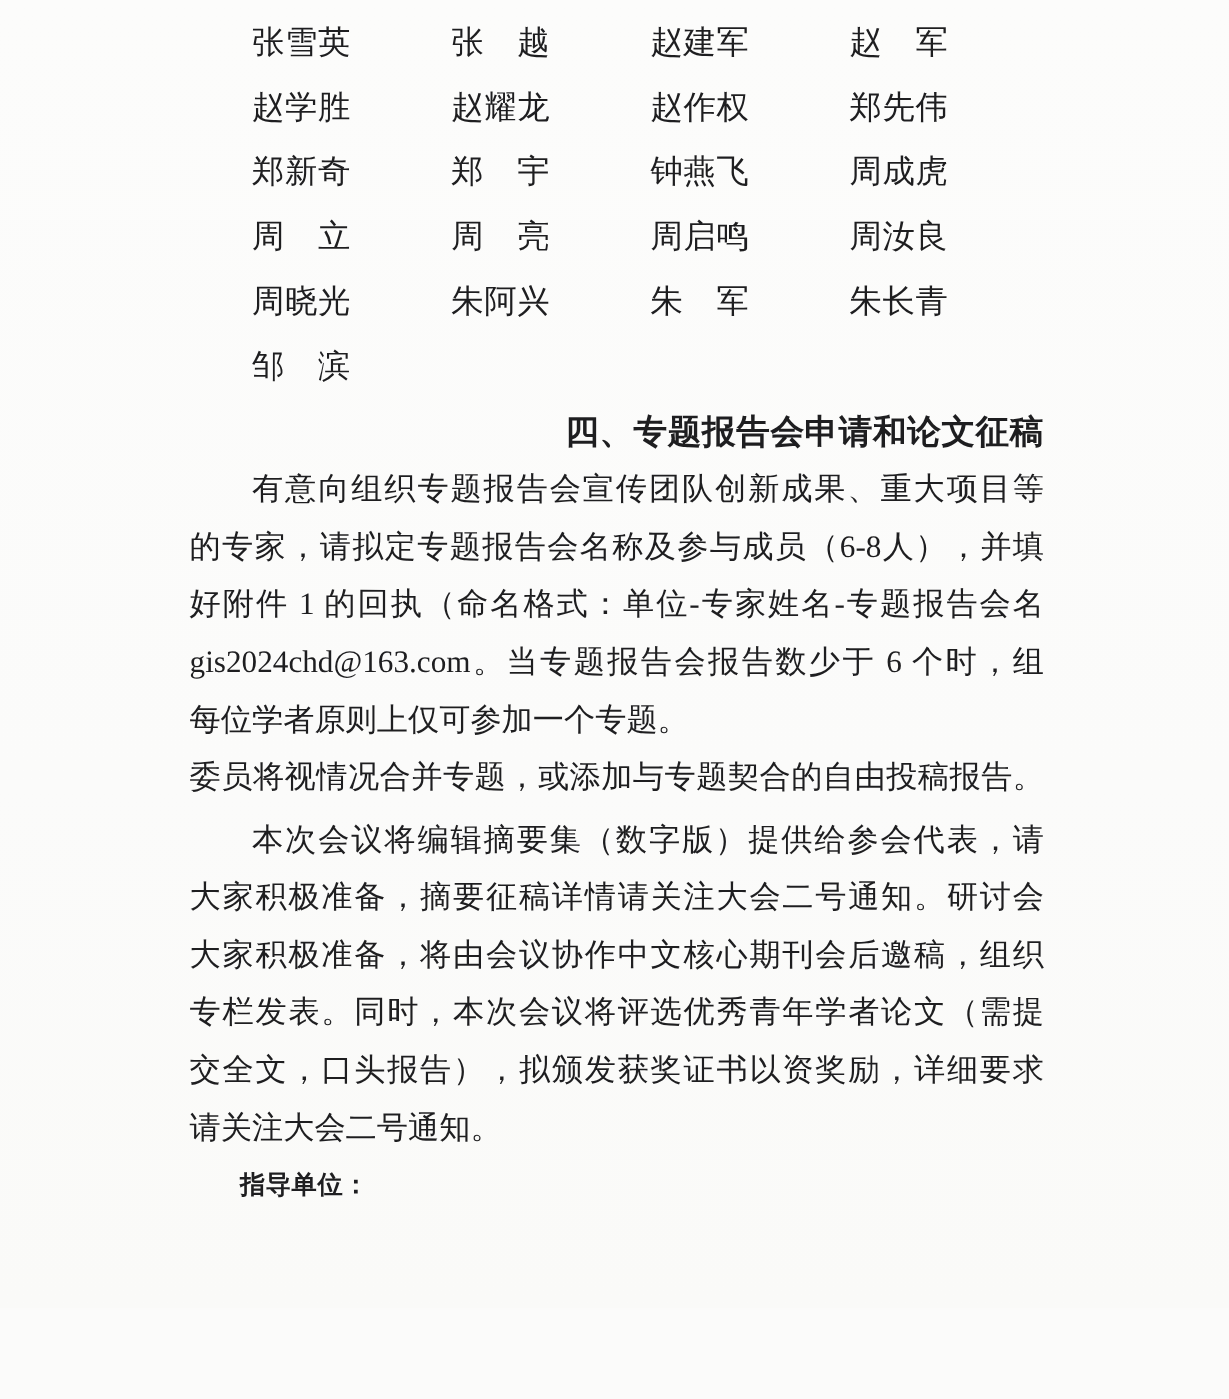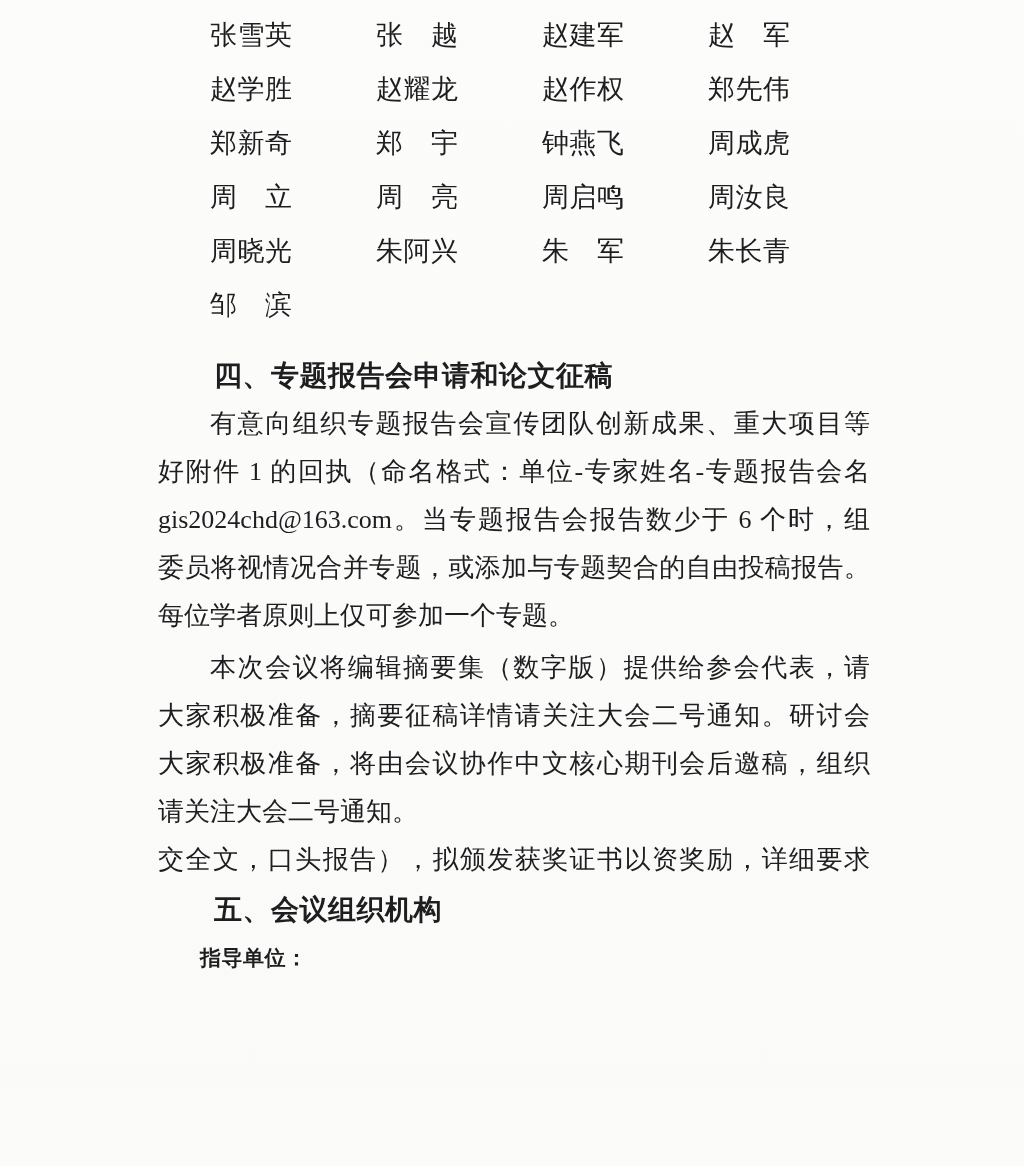--- a/index.html
+++ b/index.html
@@ -26,21 +26,21 @@
 
   
   .hd{
     font-family:"Liberation Sans","DejaVu Sans",sans-serif;
     font-weight:bold;
     font-size:28px;
     line-height:48px;
     text-indent:2em;
     letter-spacing:0.5px;
   }
-  .hd4{margin-top:20px;}
+  .hd4{margin-top:4px;text-align:right;}
   .hd5{margin-top:2px;}
 
   
   .para{font-size:26px;line-height:48px;}
   .p2{margin-top:4px;}
   .line{text-align:justify;text-align-last:justify;}
   .line.first{text-indent:2em;}
   .line.last{text-align:left;text-align-last:left;}
 
   .lbl{
@@ -77,33 +77,34 @@
       <span class="name">朱阿兴</span>
       <span class="name">朱　军</span>
       <span class="name">朱长青</span>
       <span class="name">邹　滨</span>
     </div>
 
     <div class="hd hd4">四、专题报告会申请和论文征稿</div>
 
     <div class="para">
       <div class="line first">有意向组织专题报告会宣传团队创新成果、重大项目等</div>
+      <div class="line">的专家，请拟定专题报告会名称及参与成员（6-8人），并填</div>
       <div class="line">好附件 1 的回执（命名格式：单位-专家姓名-专题报告会名</div>
       <div class="line">gis2024chd@163.com。当专题报告会报告数少于 6 个时，组</div>
+      <div class="line last">每位学者原则上仅可参加一个专题。</div>
       <div class="line">委员将视情况合并专题，或添加与专题契合的自由投稿报告。</div>
-      <div class="line last">每位学者原则上仅可参加一个专题。</div>
     </div>
 
     <div class="para p2">
       <div class="line first">本次会议将编辑摘要集（数字版）提供给参会代表，请</div>
       <div class="line">大家积极准备，摘要征稿详情请关注大会二号通知。研讨会</div>
       <div class="line">大家积极准备，将由会议协作中文核心期刊会后邀稿，组织</div>
+      <div class="line">专栏发表。同时，本次会议将评选优秀青年学者论文（需提</div>
+      <div class="line">交全文，口头报告），拟颁发获奖证书以资奖励，详细要求</div>
       <div class="line last">请关注大会二号通知。</div>
-      <div class="line">交全文，口头报告），拟颁发获奖证书以资奖励，详细要求</div>
     </div>
 
-    <div class="hd hd5">五、会议组织机构</div>
 
     <div class="lbl">指导单位：</div>
 
 
   </div>
 </div>
 
 </body></html>

